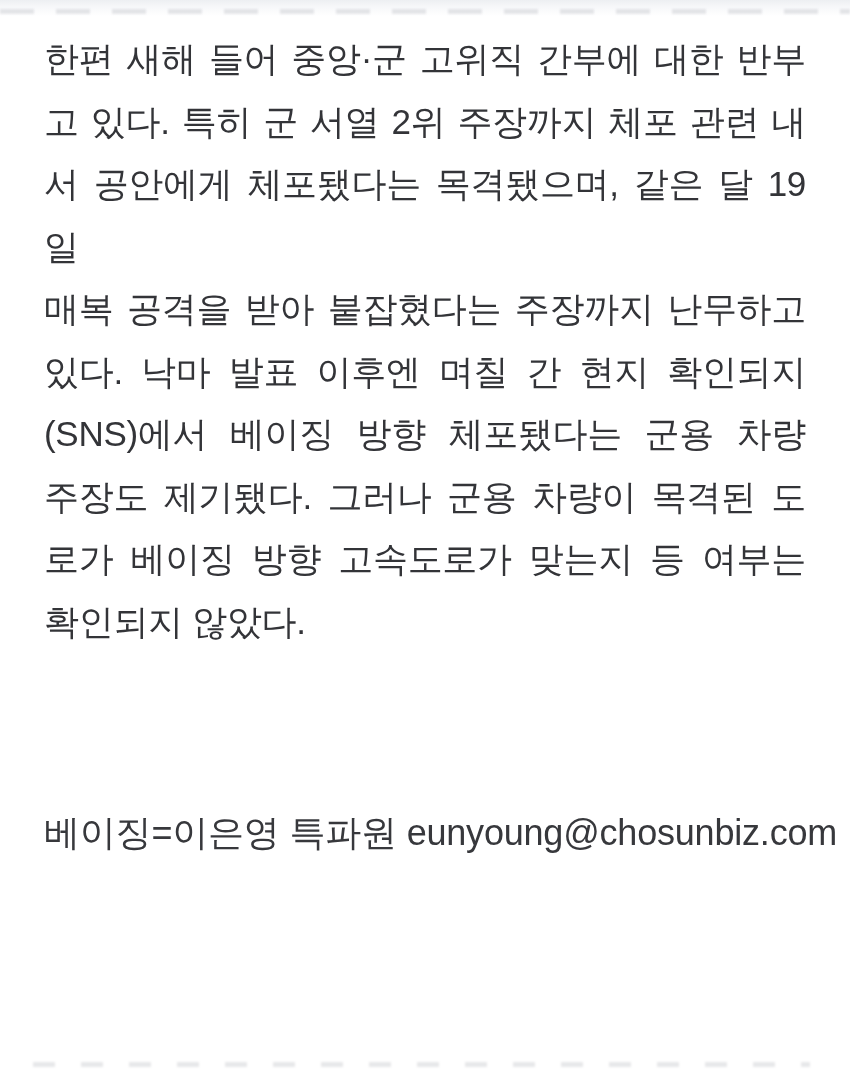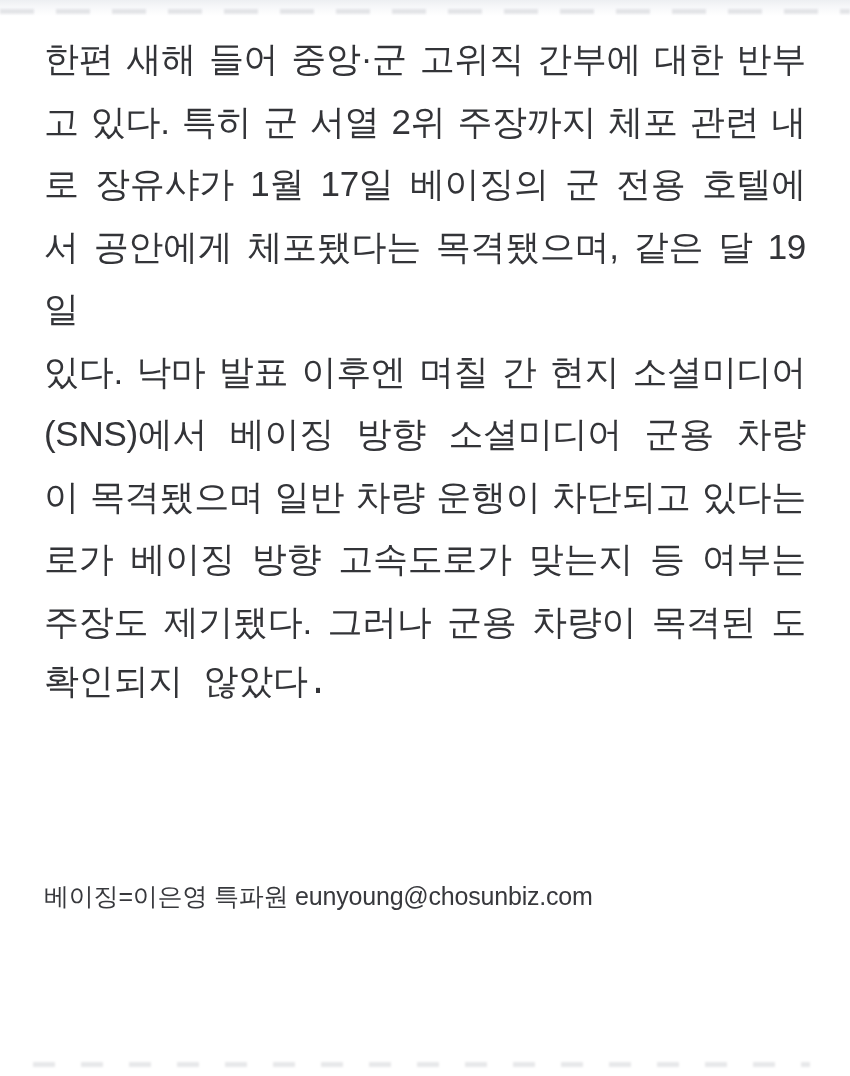--- a/index.html
+++ b/index.html
@@ -51,26 +51,25 @@
     letter-spacing: -0.3px;
   }
   .article-line {
     text-align: justify;
     text-align-last: justify;
     word-break: break-all;
     min-height: 62.5px;
   }
   .article-line:last-child {
     text-align-last: left;
-    font-family: Liberation Mono, monospace;
   }
 
   .byline {
     margin-top: 158px;
-    font-size: 25px;
+    font-size: 36px;
     line-height: 44px;
     color: #37383c;
     letter-spacing: -0.2px;
     white-space: nowrap;
   }
 
   
   .bottom-crop-hint {
     position: absolute;
     left: 33px;
@@ -86,27 +85,26 @@
 </head>
 <body>
 
 <div class="top-edge"></div>
 
 <main class="article">
 
   <div class="paragraph" id="paragraph-lines">
       <div class="article-line">한편 새해 들어 중앙·군 고위직 간부에 대한 반부</div>
       <div class="article-line">고 있다. 특히 군 서열 2위 주장까지 체포 관련 내</div>
-      <div class="article-line">로 장유샤가 1월 17일 베이징의 군 전용 호텔에</div>
       <div class="article-line">서 공안에게 체포됐다는 목격됐으며, 같은 달 19일</div>
-      <div class="article-line">있다. 낙마 발표 이후엔 며칠 간 현지 소셜미디어</div>
-      <div class="article-line">(SNS)에서 베이징 방향 소셜미디어 군용 차량</div>
-      <div class="article-line">이 목격됐으며 일반 차량 운행이 차단되고 있다는</div>
+      <div class="article-line">매복 공격을 받아 붙잡혔다는 주장까지 난무하고</div>
+      <div class="article-line">있다. 낙마 발표 이후엔 며칠 간 현지 확인되지</div>
+      <div class="article-line">(SNS)에서 베이징 방향 체포됐다는 군용 차량</div>
+      <div class="article-line">주장도 제기됐다. 그러나 군용 차량이 목격된 도</div>
       <div class="article-line">로가 베이징 방향 고속도로가 맞는지 등 여부는</div>
-      <div class="article-line">주장도 제기됐다. 그러나 군용 차량이 목격된 도</div>
       <div class="article-line">확인되지 않았다.</div>
     </div>
 
   <div class="byline">
     <span>베이징=이은영 특파원</span>
     <span>eunyoung@chosunbiz.com</span>
   </div>
 
 </main>
 

